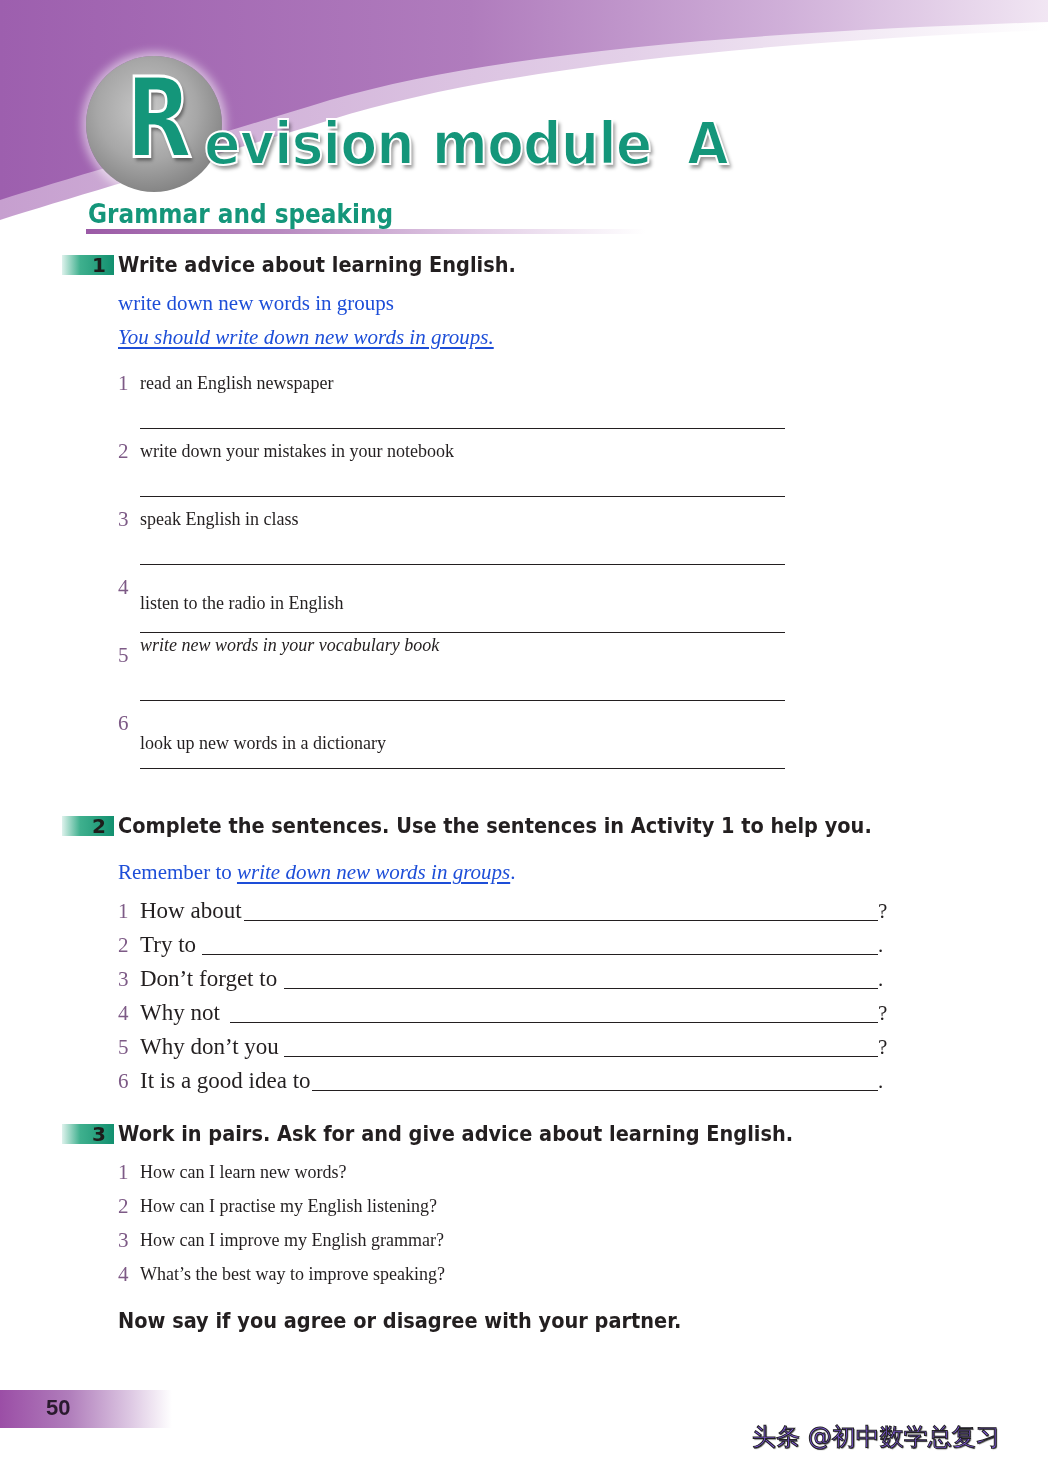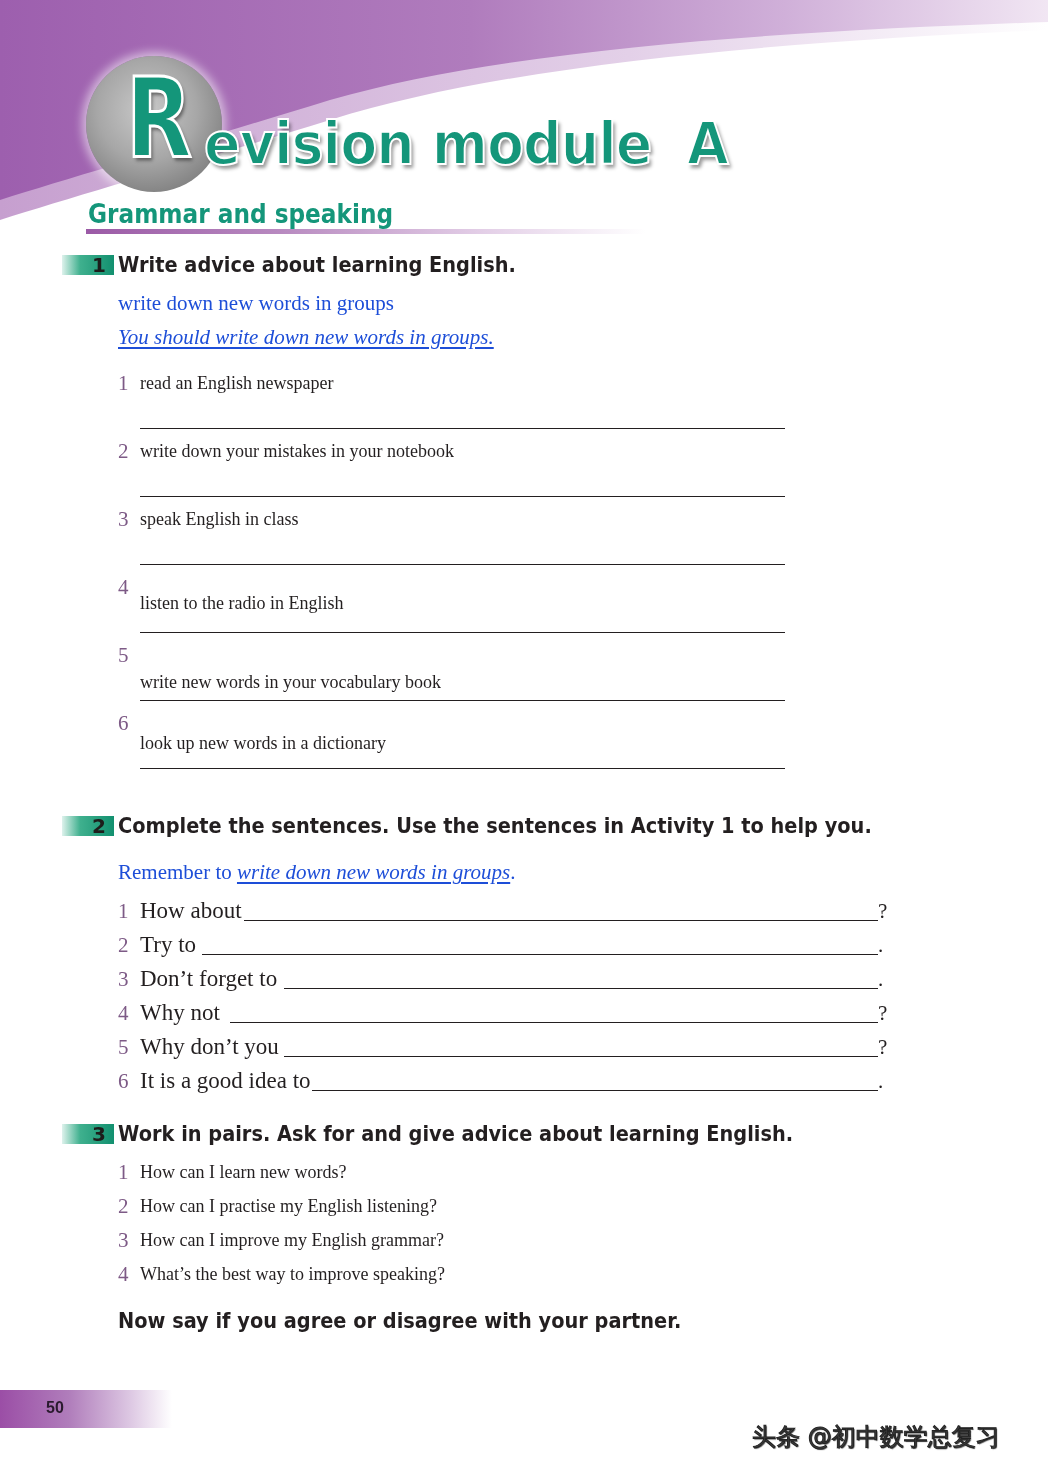--- a/index.html
+++ b/index.html
@@ -77,25 +77,25 @@
       font-family: "DejaVu Sans", sans-serif; font-weight: bold; font-size: 22px; line-height: 30px; color: #231f20;
       white-space: nowrap; transform: scaleX(0.88); transform-origin: left top;
     }
 
     .page-tab {
       position: absolute; left: 0; top: 1390px; width: 172px; height: 38px;
       background: linear-gradient(90deg, #9b4ea6 0%, #b07dbb 40%, #dcc6e2 75%, rgba(255,255,255,0) 100%);
     }
     .page-num {
       position: absolute; left: 46px; top: 1393px;
-      font-family: "Liberation Sans", sans-serif; font-weight: bold; font-size: 16px; line-height: 30px; color: #2a1a2e;
+      font-family: "Liberation Sans", sans-serif; font-weight: bold; font-size: 22px; line-height: 30px; color: #2a1a2e;
     }
     .watermark {
       position: absolute; left: 752px; top: 1422px;
-      font-family: "DejaVu Sans", sans-serif; font-size: 24px; line-height: 30px; color: #404040;
+      font-family: "DejaVu Sans", sans-serif; font-size: 24px; line-height: 30px; color: #8b5cf6;
       -webkit-text-stroke: 1px #222; text-shadow: 1px 1px 1px #444; white-space: nowrap;
     }
   </style>
 </head>
 <body>
 
 <div class="banner">
   <svg width="1048" height="240" viewBox="0 0 1048 240">
     <defs>
       <linearGradient id="bg1" x1="0" y1="0" x2="1" y2="0">
@@ -149,21 +149,21 @@
     <span class="item-text" style="top:506px;">speak English in class</span>
     <div class="write-line" style="top:564px;"></div>
   </div>
   <div>
     <span class="num" style="top:574px;">4</span>
     <span class="item-text" style="top:574px;margin-top:16px;">listen to the radio in English</span>
     <div class="write-line" style="top:632px;"></div>
   </div>
   <div>
     <span class="num" style="top:642px;">5</span>
-    <span class="item-text" style="top:669px;">write new words in your vocabulary book</span>
+    <span class="item-text" style="top:632px;font-style:italic;">write new words in your vocabulary book</span>
     <div class="write-line" style="top:700px;"></div>
   </div>
   <div>
     <span class="num" style="top:710px;">6</span>
     <span class="item-text" style="top:710px;margin-top:20px;">look up new words in a dictionary</span>
     <div class="write-line" style="top:768px;"></div>
   </div>
 </div>
 
 <div class="act-head" style="top:812px; width:900px;">

